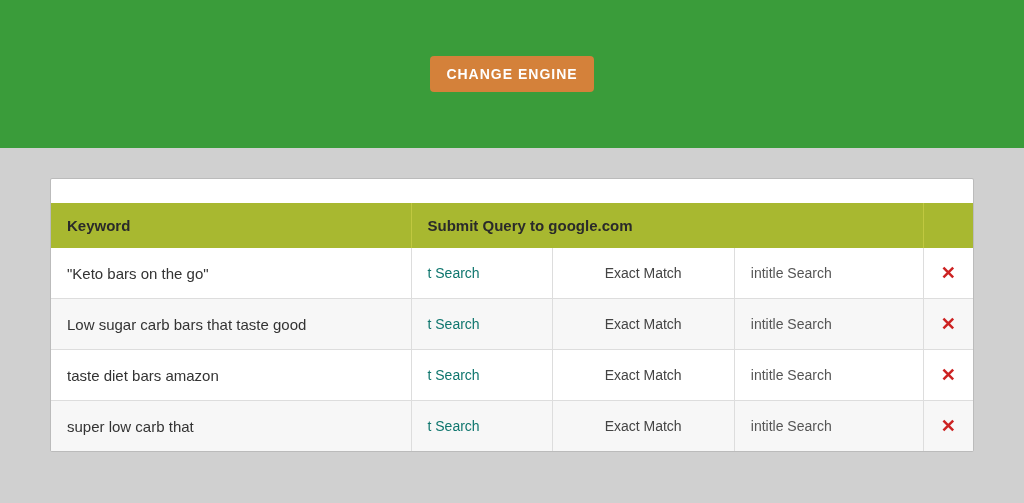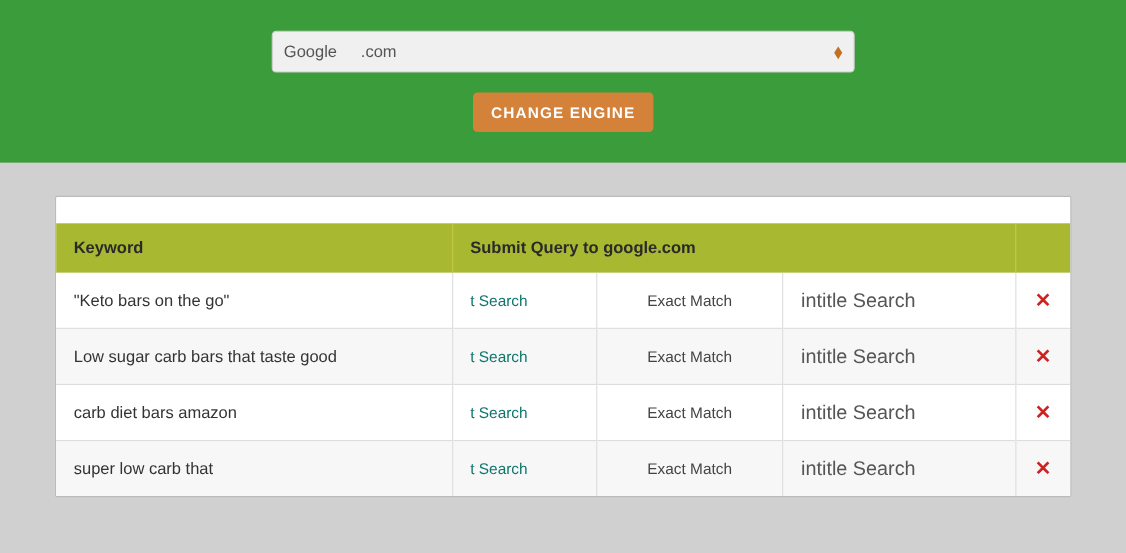--- a/index.html
+++ b/index.html
@@ -150,39 +150,34 @@
     }
 
     .cell-exact {
       color: #444;
       font-size: 14px;
       text-align: center;
     }
 
     .cell-intitle {
       color: #555;
-      font-size: 18px;
+      font-size: 14px;
     }
 
     .delete-icon {
       color: #cc2222;
       font-size: 18px;
       cursor: pointer;
       font-weight: bold;
     }
   </style>
 </head>
 <body>
 
 <div class="header">
-  <div class="engine-select-wrapper">
-    <span class="engine-label">Google</span>
-    <span class="engine-domain">.com</span>
-    <span class="engine-arrow">⬧</span>
-  </div>
   <button class="change-engine-btn">CHANGE ENGINE</button>
 </div>
 
 <div class="content">
   <div class="table-wrapper">
     <table>
       <thead>
         <tr>
           <th class="keyword-col">Keyword</th>
           <th class="query-col" colspan="3">Submit Query to google.com</th>
@@ -198,21 +193,21 @@
             <td><span class="delete-icon">✕</span></td>
           </tr>
           <tr>
             <td class="keyword-cell">Low sugar carb bars that taste good</td>
             <td class="cell-search">t Search</td>
             <td class="cell-exact">Exact Match</td>
             <td class="cell-intitle">intitle Search</td>
             <td><span class="delete-icon">✕</span></td>
           </tr>
           <tr>
-            <td class="keyword-cell">carb diet bars amazon</td>
+            <td class="keyword-cell">taste diet bars amazon</td>
             <td class="cell-search">t Search</td>
             <td class="cell-exact">Exact Match</td>
             <td class="cell-intitle">intitle Search</td>
             <td><span class="delete-icon">✕</span></td>
           </tr>
           <tr>
             <td class="keyword-cell">super low carb that</td>
             <td class="cell-search">t Search</td>
             <td class="cell-exact">Exact Match</td>
             <td class="cell-intitle">intitle Search</td>

